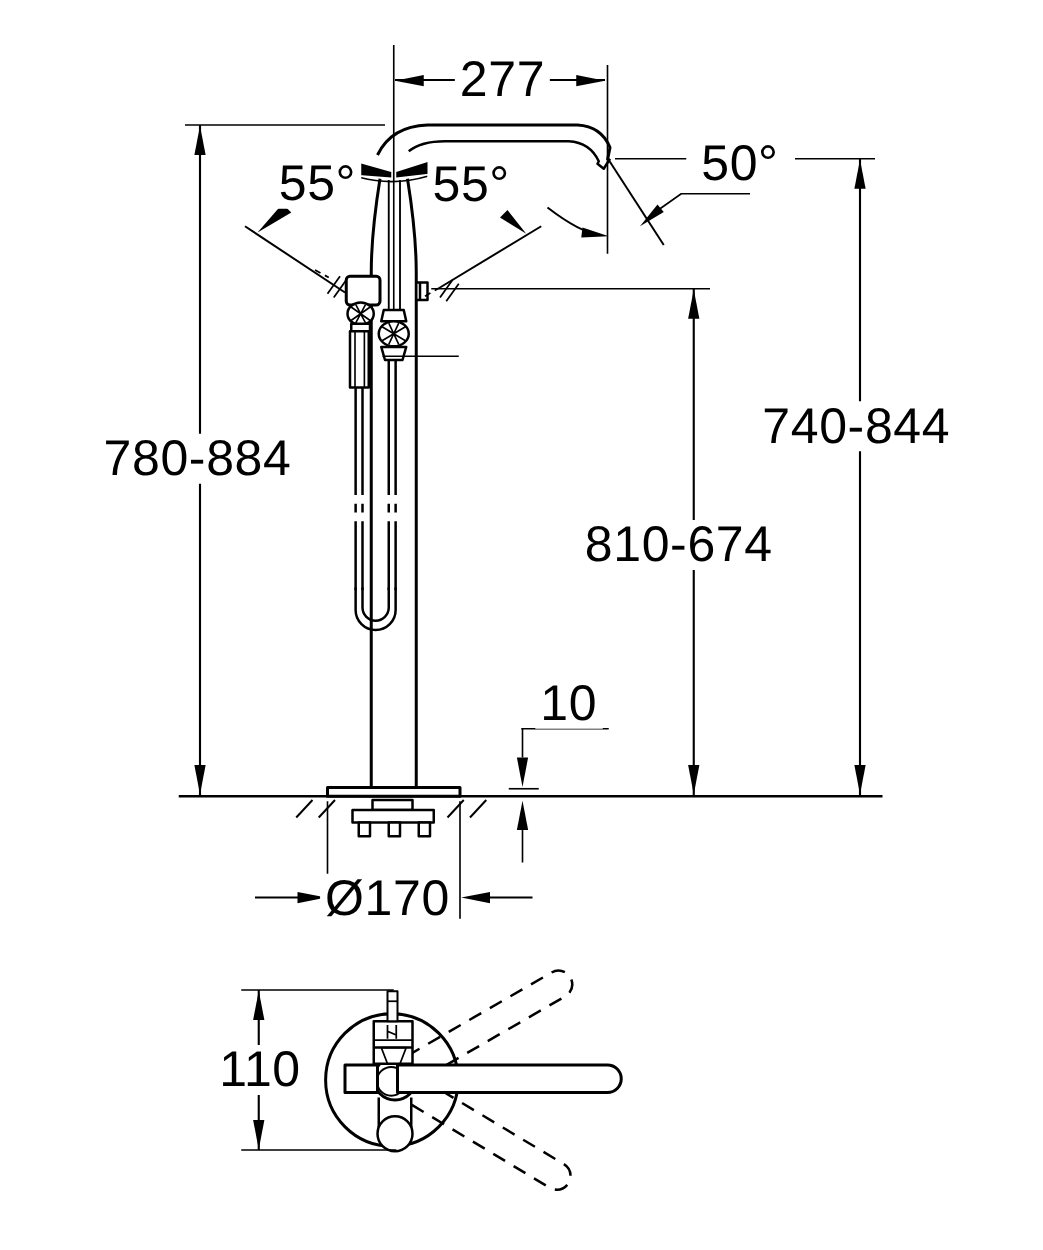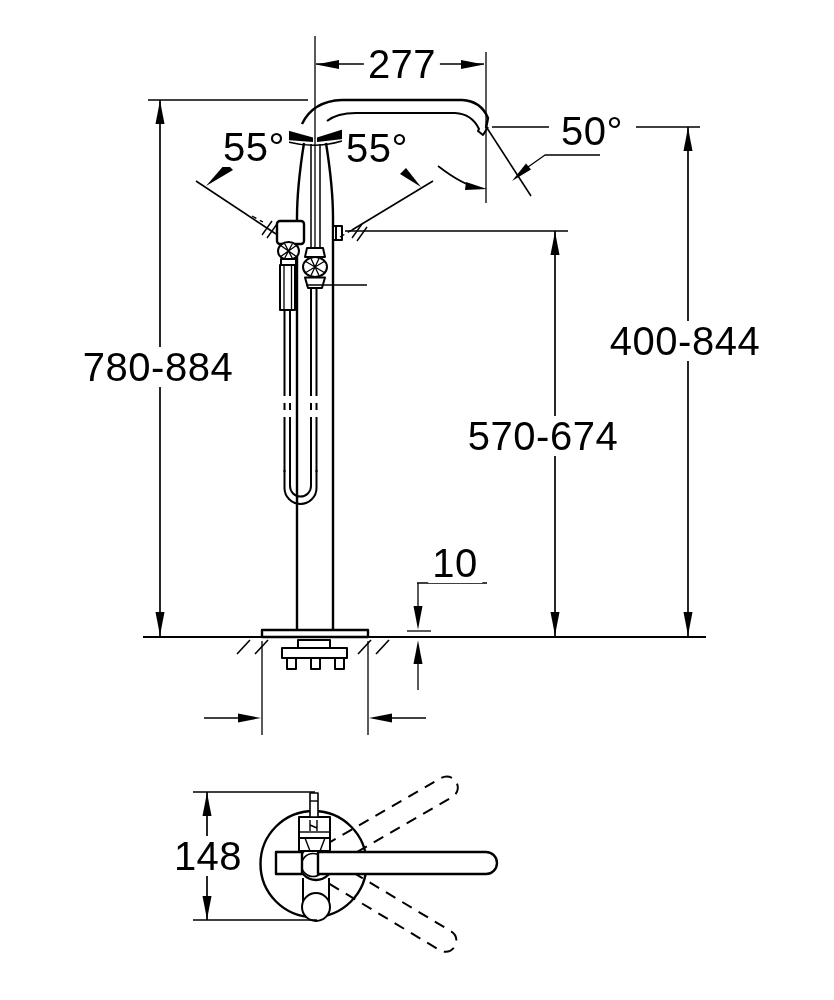--- a/index.html
+++ b/index.html
@@ -213,18 +213,19 @@
         <polygon points="207,919.5 202.5,896 211.5,896" fill="#000" stroke="none"></polygon>
       </g>
     </g>
   </svg>
 
   <div class="dim-label" style="left:402px;top:64px">277</div>
   <div class="dim-label" style="left:254px;top:147px">55°</div>
   <div class="dim-label" style="left:377px;top:148px">55°</div>
   <div class="dim-label" style="left:592px;top:131px">50°</div>
   <div class="dim-label" style="left:158px;top:367px">780-884</div>
-  <div class="dim-label" style="left:685px;top:341px">400-844</div>
-  <div class="dim-label" style="left:543px;top:436px">570-674</div>
+  <div class="dim-label" style="left:685px;top:341px">740-844</div>
+  <div class="dim-label" style="left:543px;top:436px">810-674</div>
   <div class="dim-label" style="left:455px;top:563px">10</div>
-  <div class="dim-label" style="left:208px;top:856px">148</div>
+  <div class="dim-label" style="left:310px;top:719px">Ø170</div>
+  <div class="dim-label" style="left:208px;top:856px">110</div>
 
 </div>
 
 </body></html>

